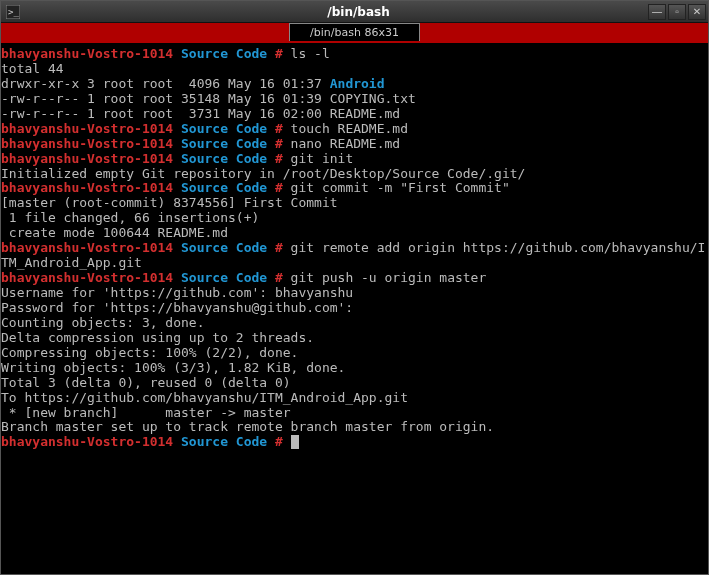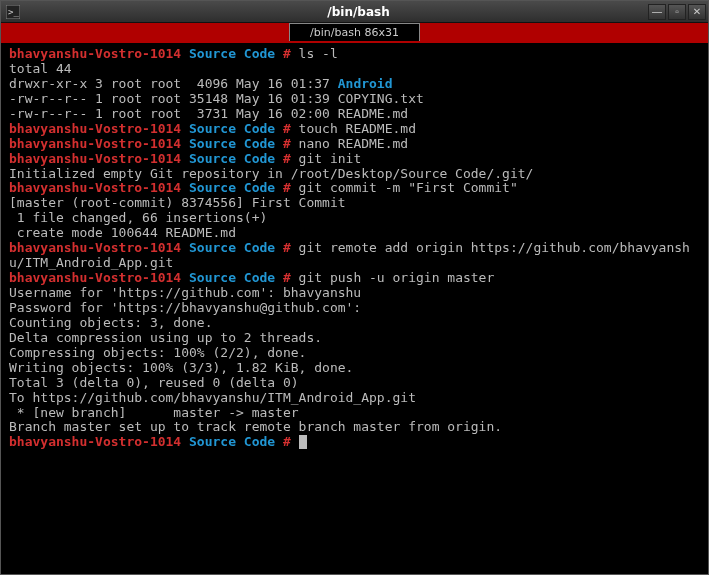--- a/index.html
+++ b/index.html
@@ -76,21 +76,21 @@
   border: 1px solid #888;
   border-bottom: none;
   font-size: 11px;
   display: flex;
   align-items: center;
   margin-left: auto;
   margin-right: auto;
   font-family: "DejaVu Sans", sans-serif;
 }
 .terminal {
-  padding: 4px 8px;
+  padding: 4px 0;
   line-height: 1.15;
   white-space: pre;
   font-size: 13px;
   color: #bbb;
   background: #000;
   height: calc(100% - 44px);
   overflow: hidden;
 }
 .line { white-space: pre-wrap; word-break: break-all; }
 .red { color: #d32f2f; font-weight: bold; }

